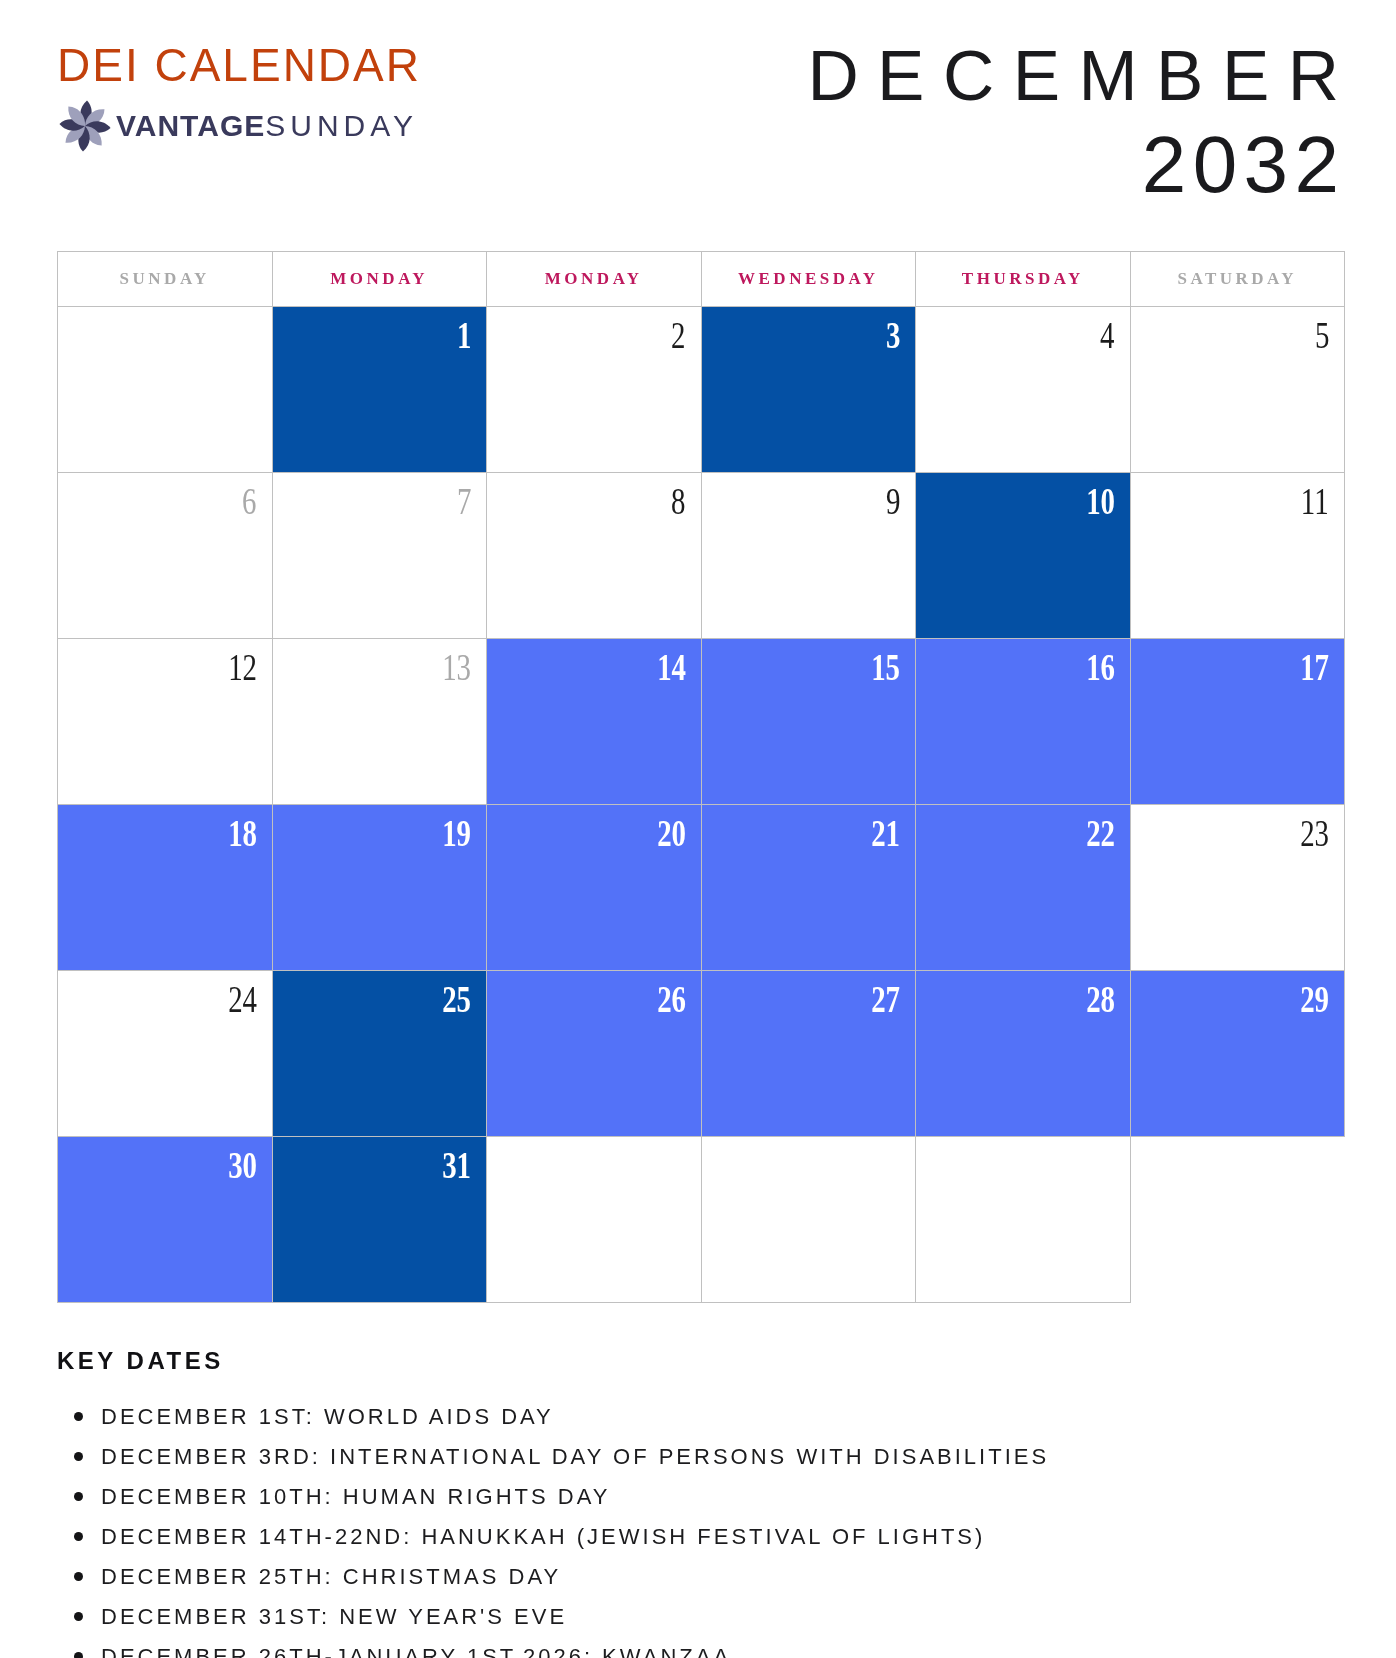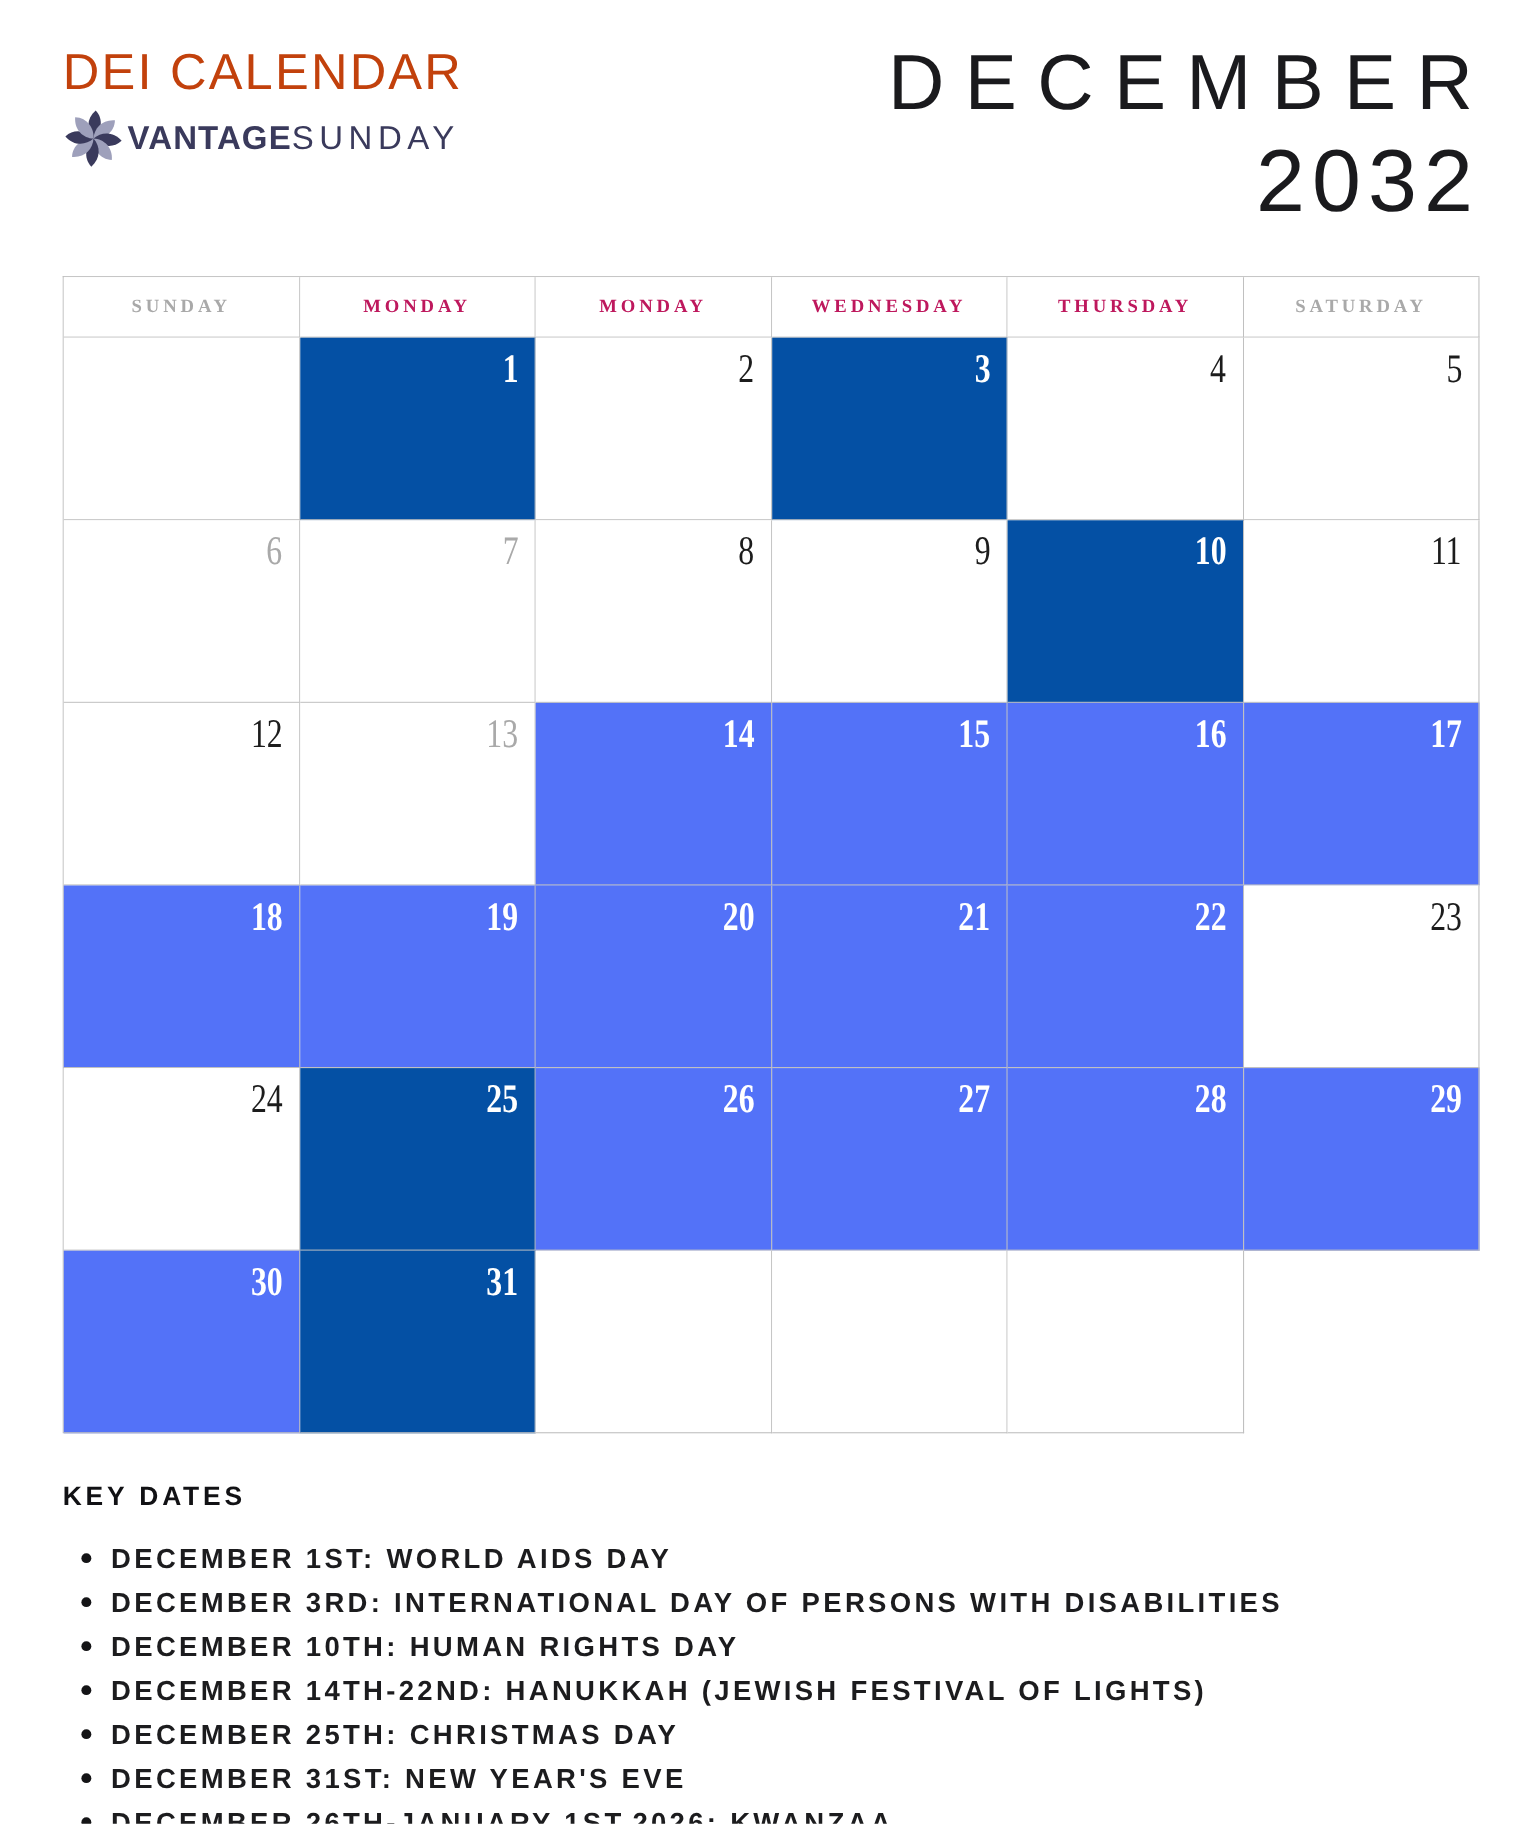--- a/index.html
+++ b/index.html
@@ -111,25 +111,24 @@
   }
   .key-dates-list {
     list-style: none;
     margin: 22px 0 0 0;
     padding: 0;
     width: 1250px;
   }
   .key-dates-list li {
     position: relative;
     padding-left: 44px;
-    font-size: 25px;
+    font-size: 22px;
     letter-spacing: 3px;
     line-height: 40px;
     color: #1c1c1e;
-    font-weight: bold;
   }
   .key-dates-list li::before {
     content: '';
     position: absolute;
     left: 17px;
     top: 15px;
     width: 9px;
     height: 9px;
     border-radius: 50%;
     background: #141416;

